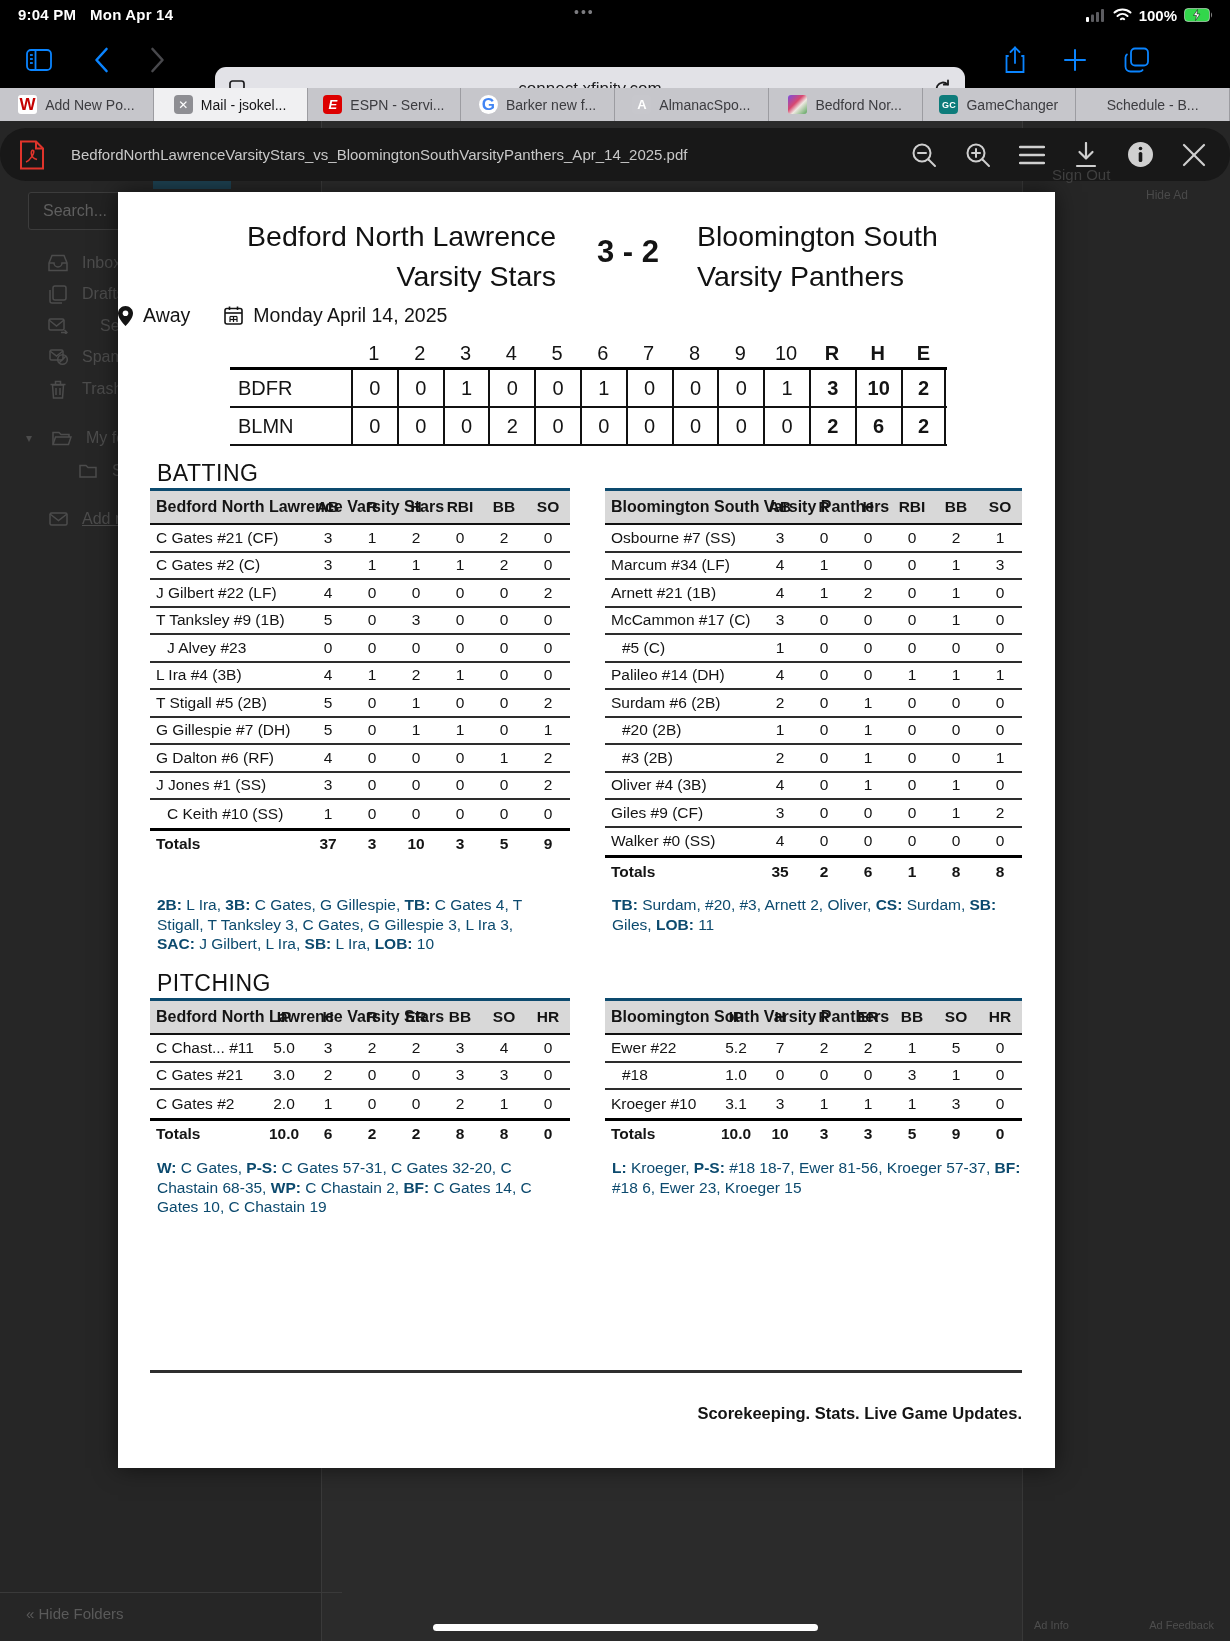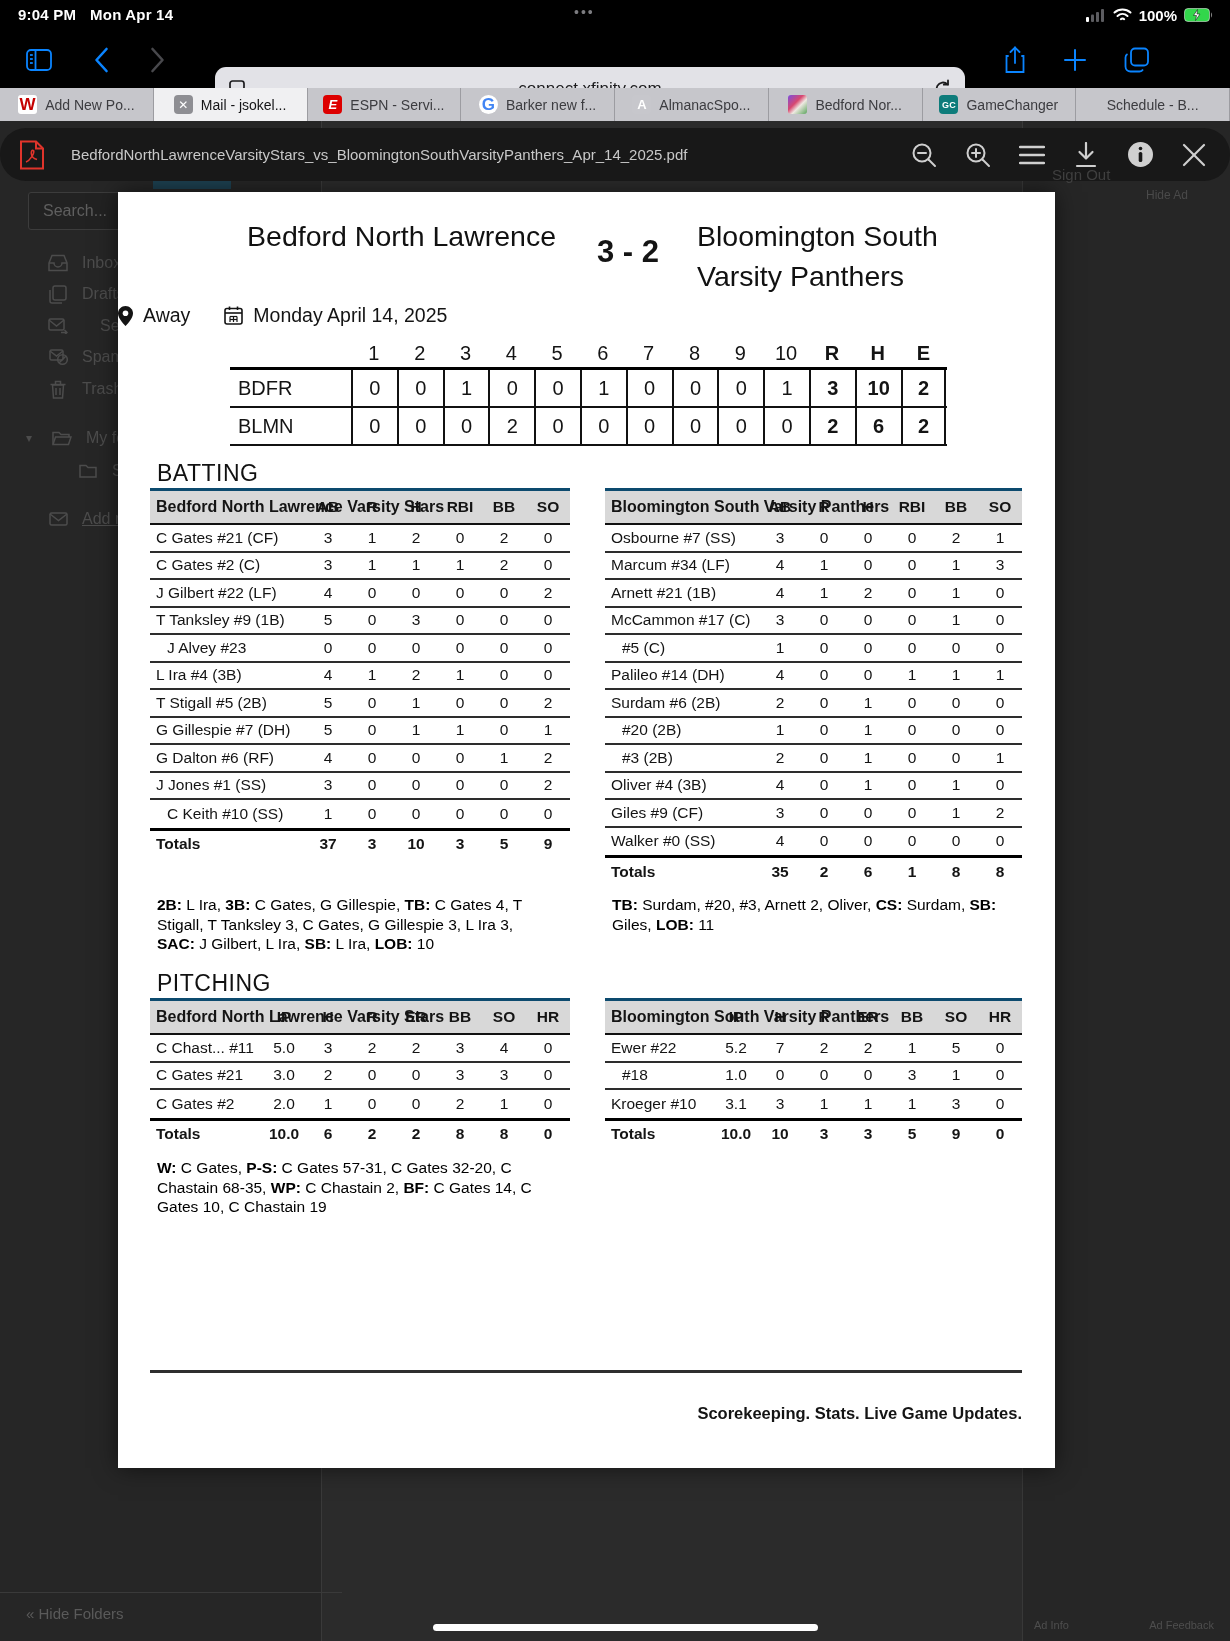--- a/index.html
+++ b/index.html
@@ -86,21 +86,21 @@
   .stat-head{position:relative;display:flex;align-items:center;height:37px;background:#d8d8d8;border-top:3px solid #0c4a6e;border-bottom:2px solid #111;font-weight:700;}
   .stat-team{position:absolute;left:6px;white-space:nowrap;font-weight:700;font-size:16px;}
   .stat-fill{flex:1;}
   .stat-col{width:44px;flex:none;text-align:center;}
   .stat-row{display:flex;align-items:center;height:27.5px;border-bottom:2px solid #2d2d2d;}
   .stat-name{flex:1;padding-left:6px;white-space:nowrap;overflow:hidden;}
   .stat-row.indent .stat-name{padding-left:17px;}
   .stat-row.totals{border-top:3px solid #000;border-bottom:none;font-weight:700;height:30px;}
   .stat-table .stat-row:nth-last-child(2){border-bottom:none;}
 
-  .notes{position:absolute;font-size:15.5px;line-height:19.5px;color:#000000;}
+  .notes{position:absolute;font-size:15.5px;line-height:19.5px;color:#0c4a6e;}
   .divider{position:absolute;left:32px;top:1178px;width:872px;height:3px;background:#2f2f2f;}
   .pdf-footer{position:absolute;left:430px;top:1212px;width:474px;text-align:right;font-size:16.5px;font-weight:700;}
 
   svg{display:block;}
 </style>
 </head>
 <body>
 
 <div class="screen">
 
@@ -369,20 +369,21 @@
         <svg width="24" height="24" viewBox="0 0 24 24" stroke="#cfcfcf" stroke-width="2.2" stroke-linecap="round">
             <line x1="2" y1="2" x2="22" y2="22"></line>
             <line x1="22" y1="2" x2="2" y2="22"></line>
           </svg>
       </span>
     </div>
 
     <div class="pdf-page">
       <div class="team-name away-name">
         <div>Bedford North Lawrence</div>
+        <div>Varsity Stars</div>
       </div>
       <div class="score">3 - 2</div>
       <div class="team-name home-name">
         <div>Bloomington South</div>
         <div>Varsity Panthers</div>
       </div>
 
       <div class="meta-row">
         <span>
           <svg width="15" height="20" viewBox="0 0 15 20">
@@ -813,20 +814,21 @@
             <div class="stat-col">10.0</div>
             <div class="stat-col">10</div>
             <div class="stat-col">3</div>
             <div class="stat-col">3</div>
             <div class="stat-col">5</div>
             <div class="stat-col">9</div>
             <div class="stat-col">0</div>
           </div>
         </div>
       <div class="notes" id="pit-notes-left" style="left:39px;top:966px;width:392px"><b>W:</b> C Gates, <b>P-S:</b> C Gates 57-31, C Gates 32-20, C Chastain 68-35, <b>WP:</b> C Chastain 2, <b>BF:</b> C Gates 14, C Gates 10, C Chastain 19</div>
+      <div class="notes" id="pit-notes-right" style="left:494px;top:966px;width:420px"><b>L:</b> Kroeger, <b>P-S:</b> #18 18-7, Ewer 81-56, Kroeger 57-37, <b>BF:</b> #18 6, Ewer 23, Kroeger 15</div>
 
       <div class="divider"></div>
       <div class="pdf-footer">Scorekeeping. Stats. Live Game Updates.</div>
     </div>
 
     <div class="bottom-hline"></div>
     <div class="hide-folders">« Hide Folders</div>
     <div class="home-indicator"></div>
     <div class="ad-info">Ad Info</div>
     <div class="ad-feedback">Ad Feedback</div>

